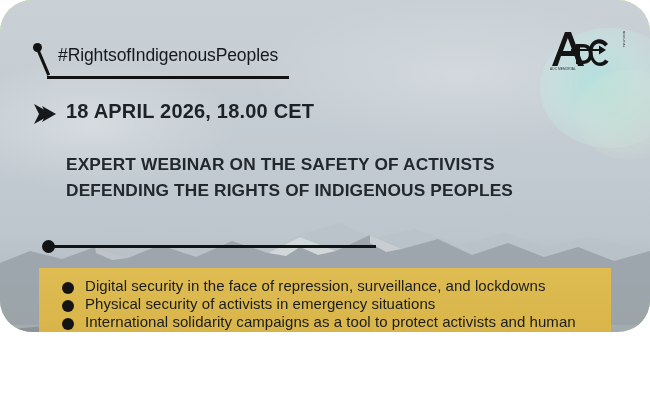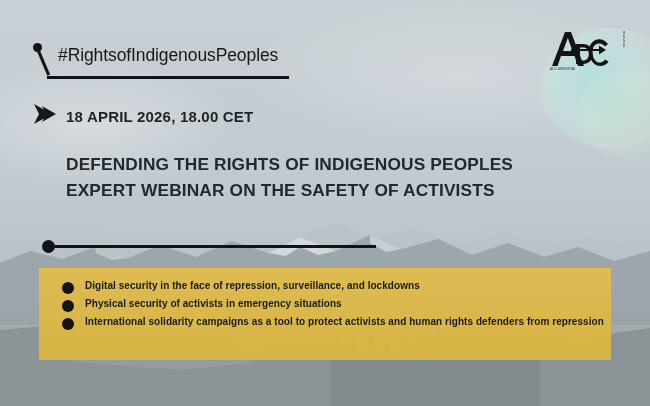--- a/index.html
+++ b/index.html
@@ -7,23 +7,24 @@
     padding: 0;
     background: #ffffff;
   }
   body {
     font-family: "Liberation Sans", sans-serif;
   }
 
   #poster {
     position: relative;
     width: 650px;
-    height: 406px;
+    height: 332px;
     overflow: hidden;
     background: #bef264;
+    border-radius: 32px;
   }
 
   
   .bg-sky {
     position: absolute;
     left: 0; top: 0;
     width: 650px; height: 406px;
     background:
       linear-gradient(180deg,
         #c9d1d6 0%,
@@ -147,22 +148,22 @@
     left: 33px; top: 100px;
     height: 28px;
   }
   .date-arrow {
     position: absolute;
     left: 0px; top: 3px;
     width: 24px; height: 22px;
   }
   .date-text {
     position: absolute;
-    left: 33px; top: 8px;
-    font-size: 15px;
+    left: 33px; top: 0px;
+    font-size: 20px;
     font-weight: bold;
     letter-spacing: 0.2px;
     color: #1d2226;
     white-space: nowrap;
   }
 
   
   .title-block {
     position: absolute;
     left: 66px; top: 151px;
@@ -228,22 +229,22 @@
     position: absolute;
     left: 0; top: 4px;
     width: 12px; height: 12px;
     border-radius: 50%;
     background: #141414;
   }
   .topic-text {
     position: absolute;
     left: 23px; top: 0px;
     width: 525px;
-    font-size: 10px;
-    font-weight: bold;
+    font-size: 15px;
+    font-weight: normal;
     line-height: 16px;
     letter-spacing: 0.05px;
     color: #1a1c1e;
   }
 
   
   .logo-wrap {
     position: absolute;
     left: 549px; top: 28px;
     width: 78px; height: 56px;
@@ -336,22 +337,22 @@
 
   <div class="date-row">
     <svg class="date-arrow" viewBox="0 0 24 22">
       <path d="M1,1 L19,11 L1,21 L6,11 Z" fill="#15191c"></path>
       <path d="M9,3 L23,11 L9,19 L13,11 Z" fill="#15191c"></path>
     </svg>
     <div class="date-text">18 APRIL 2026, 18.00 CET</div>
   </div>
 
   <div class="title-block">
+    <div class="title-line">EXPERT WEBINAR ON THE SAFETY OF ACTIVISTS</div>
     <div class="title-line">DEFENDING THE RIGHTS OF INDIGENOUS PEOPLES</div>
-    <div class="title-line">EXPERT WEBINAR ON THE SAFETY OF ACTIVISTS</div>
   </div>
 
   <div class="divider-group">
     <div class="divider-dot"></div>
     <div class="divider-line"></div>
   </div>
 
   <div class="topics-panel">
     <div class="topics-panel-tint"></div>
     <div class="topics-list">

